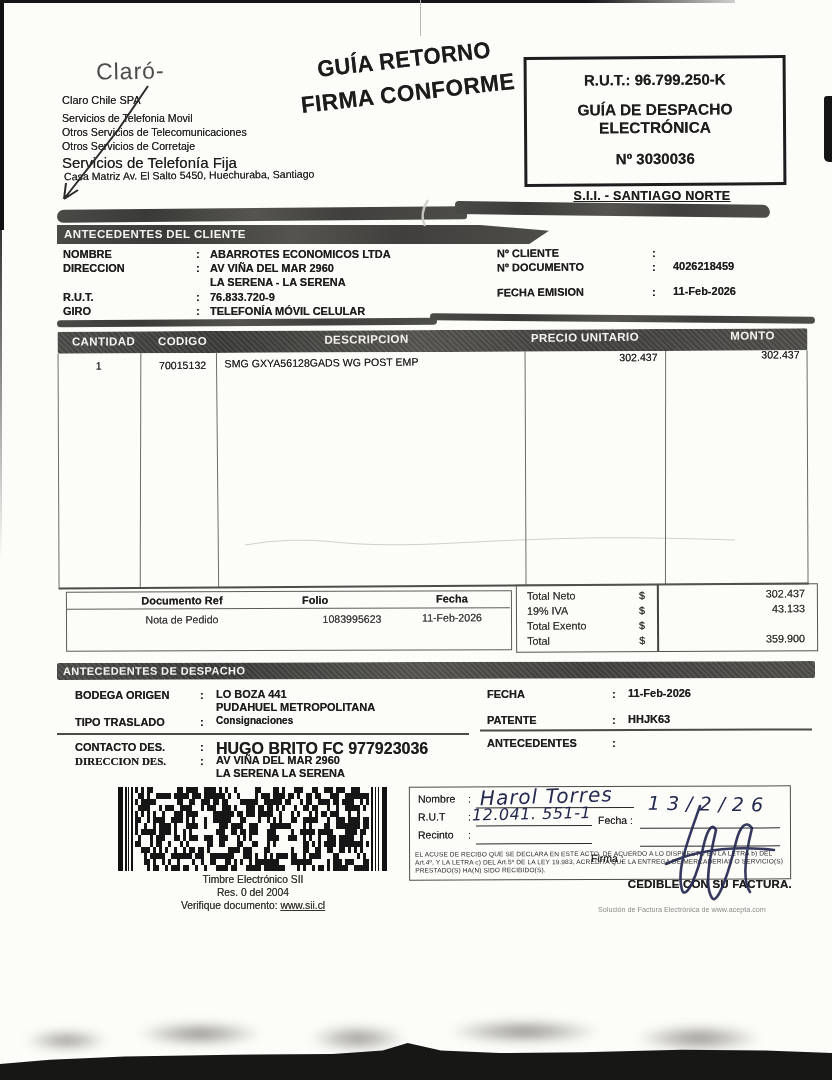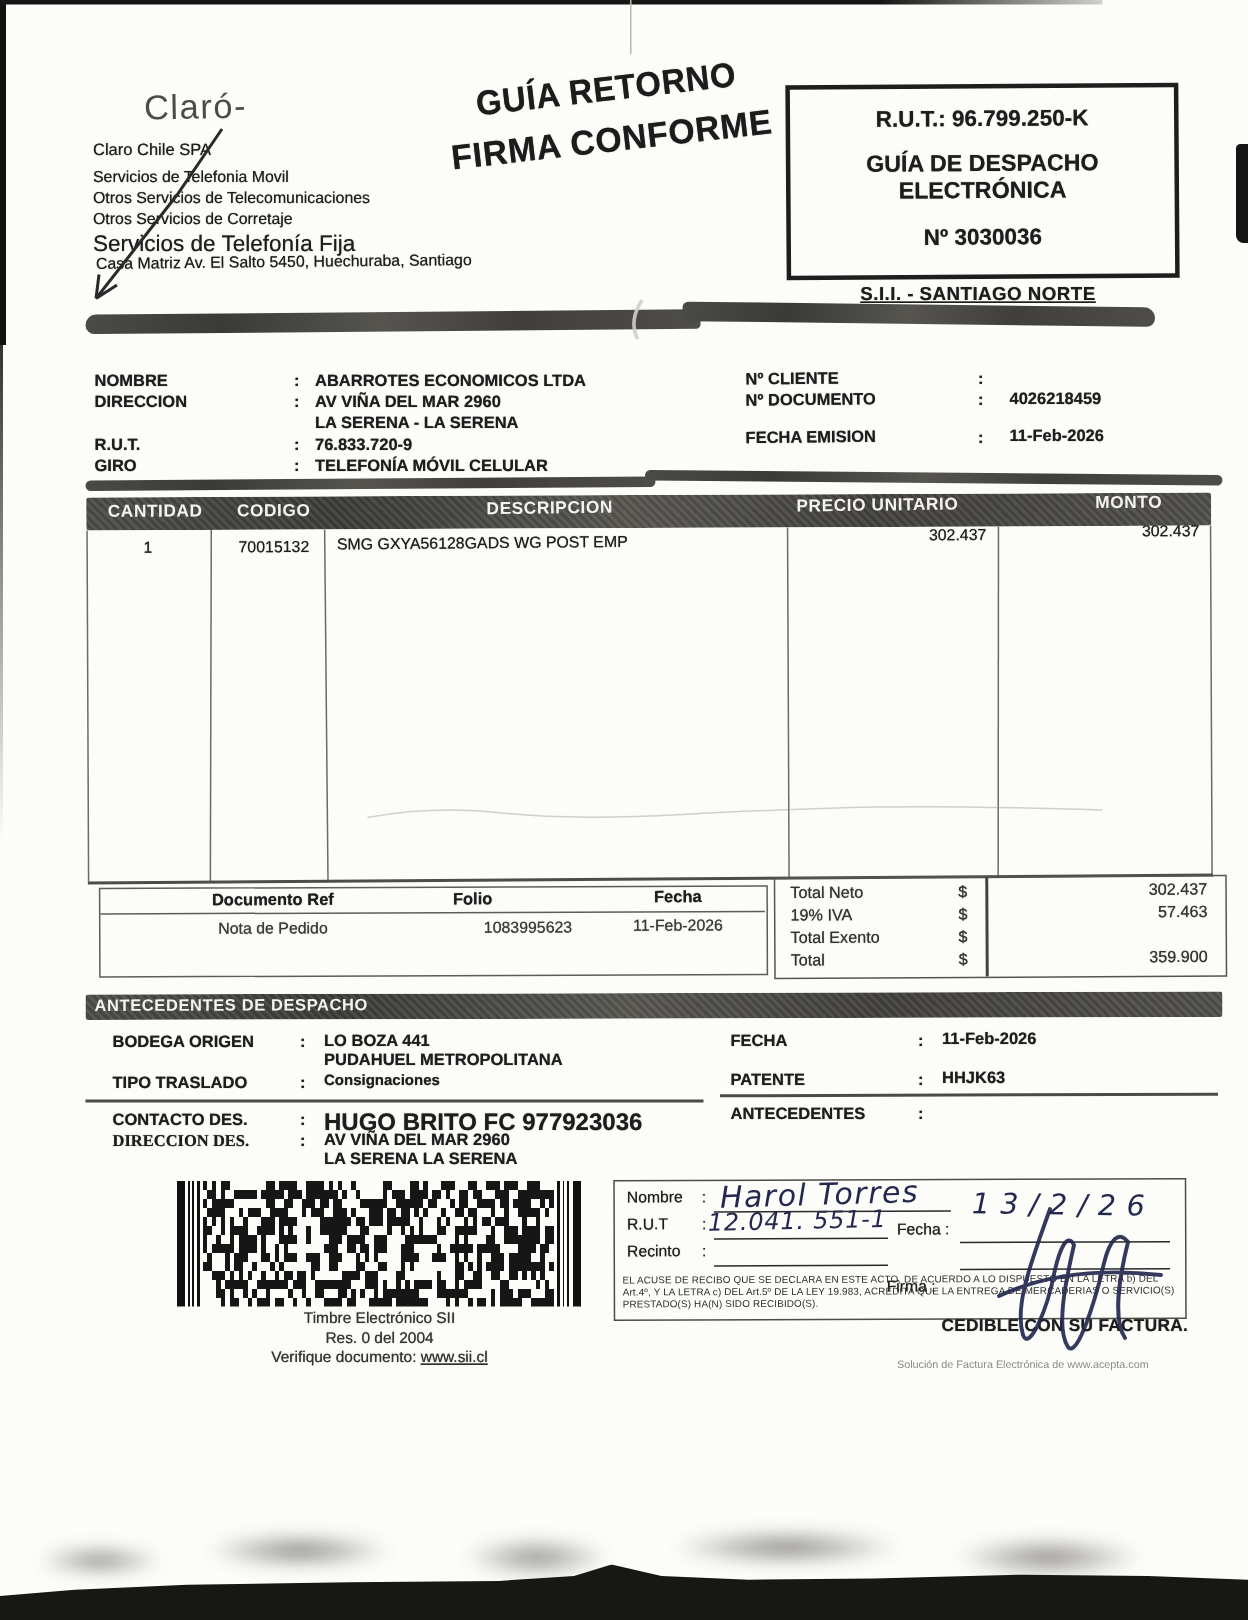--- a/index.html
+++ b/index.html
@@ -49,20 +49,23 @@
     <div class="b scan-soft" style="margin-top:12px;font-size:15px;">R.U.T.: 96.799.250-K</div>
     <div class="b scan-soft" style="margin-top:13px;font-size:15.5px;">GUÍA DE DESPACHO</div>
     <div class="b scan-soft" style="font-size:15.5px;">ELECTRÓNICA</div>
     <div class="b scan-soft" style="margin-top:13px;font-size:15px;">Nº 3030036</div>
   </div>
   <div class="abs b scan-soft" style="left:524px;top:189px;width:256px;text-align:center;font-size:12.5px;letter-spacing:.3px;text-decoration:underline;">S.I.I. - SANTIAGO NORTE</div>
 
   <div class="abs bar" style="left:57px;top:208px;width:410px;height:13px;border-radius:7px 4px 3px 6px;transform:rotate(-.5deg);"></div>
   <div class="abs bar" style="left:455px;top:203px;width:315px;height:13px;border-radius:4px 8px 6px 3px;transform:rotate(.7deg);"></div>
 
+  <div class="abs bar" style="left:57px;top:225px;width:492px;height:19px;clip-path:polygon(0 0,86% 0,100% 30%,96% 100%,0 100%);">
+    <div class="bartxt abs" style="left:7px;top:3px;">ANTECEDENTES DEL CLIENTE</div>
+  </div>
 
   <div class="abs b scan-soft" style="left:63px;top:248px;font-size:11px;">NOMBRE</div>
   <div class="abs b scan-soft" style="left:196px;top:248px;font-size:11px;">:</div>
   <div class="abs b scan-soft" style="left:210px;top:248px;font-size:11px;">ABARROTES ECONOMICOS LTDA</div>
 
   <div class="abs b scan-soft" style="left:63px;top:262px;font-size:11px;">DIRECCION</div>
   <div class="abs b scan-soft" style="left:196px;top:262px;font-size:11px;">:</div>
   <div class="abs b scan-soft" style="left:210px;top:262px;font-size:11px;">AV VIÑA DEL MAR 2960</div>
   <div class="abs b scan-soft" style="left:210px;top:276px;font-size:11px;">LA SERENA -  LA SERENA</div>
 
@@ -120,21 +123,21 @@
     <div class="abs scan-soft" style="left:330px;top:20px;width:110px;text-align:center;font-size:10.6px;color:#3a3a38;">11-Feb-2026</div>
   </div>
 
   <div class="abs" style="left:516px;top:584px;width:300px;height:66px;border:1.3px solid #55554f;transform:rotate(-.3deg);">
     <div class="abs" style="left:140px;top:0;width:2px;height:66px;background:#44443f;"></div>
     <div class="abs scan-soft" style="left:10px;top:4px;font-size:10.8px;color:#33332f;">Total Neto</div>
     <div class="abs scan-soft" style="left:122px;top:4px;font-size:10.8px;color:#33332f;">$</div>
     <div class="abs scan-soft" style="left:150px;top:3px;width:138px;text-align:right;font-size:10.8px;color:#33332f;">302.437</div>
     <div class="abs scan-soft" style="left:10px;top:19px;font-size:10.8px;color:#33332f;">19% IVA</div>
     <div class="abs scan-soft" style="left:122px;top:19px;font-size:10.8px;color:#33332f;">$</div>
-    <div class="abs scan-soft" style="left:150px;top:18px;width:138px;text-align:right;font-size:10.8px;color:#33332f;">57.463</div>
+    <div class="abs scan-soft" style="left:150px;top:18px;width:138px;text-align:right;font-size:10.8px;color:#33332f;">43.133</div>
     <div class="abs scan-soft" style="left:10px;top:34px;font-size:10.8px;color:#33332f;">Total Exento</div>
     <div class="abs scan-soft" style="left:122px;top:34px;font-size:10.8px;color:#33332f;">$</div>
     <div class="abs scan-soft" style="left:150px;top:33px;width:138px;text-align:right;font-size:10.8px;color:#33332f;"></div>
     <div class="abs scan-soft" style="left:10px;top:49px;font-size:10.8px;color:#33332f;">Total</div>
     <div class="abs scan-soft" style="left:122px;top:49px;font-size:10.8px;color:#33332f;">$</div>
     <div class="abs scan-soft" style="left:150px;top:48px;width:138px;text-align:right;font-size:10.8px;color:#33332f;">359.900</div>
   </div>
 
   <div class="abs bar-tex" style="left:57px;top:662px;width:758px;height:17px;border-radius:2px;transform:rotate(-.15deg);">
     <div class="bartxt abs" style="left:6px;top:2px;font-size:11px;">ANTECEDENTES DE DESPACHO</div>

